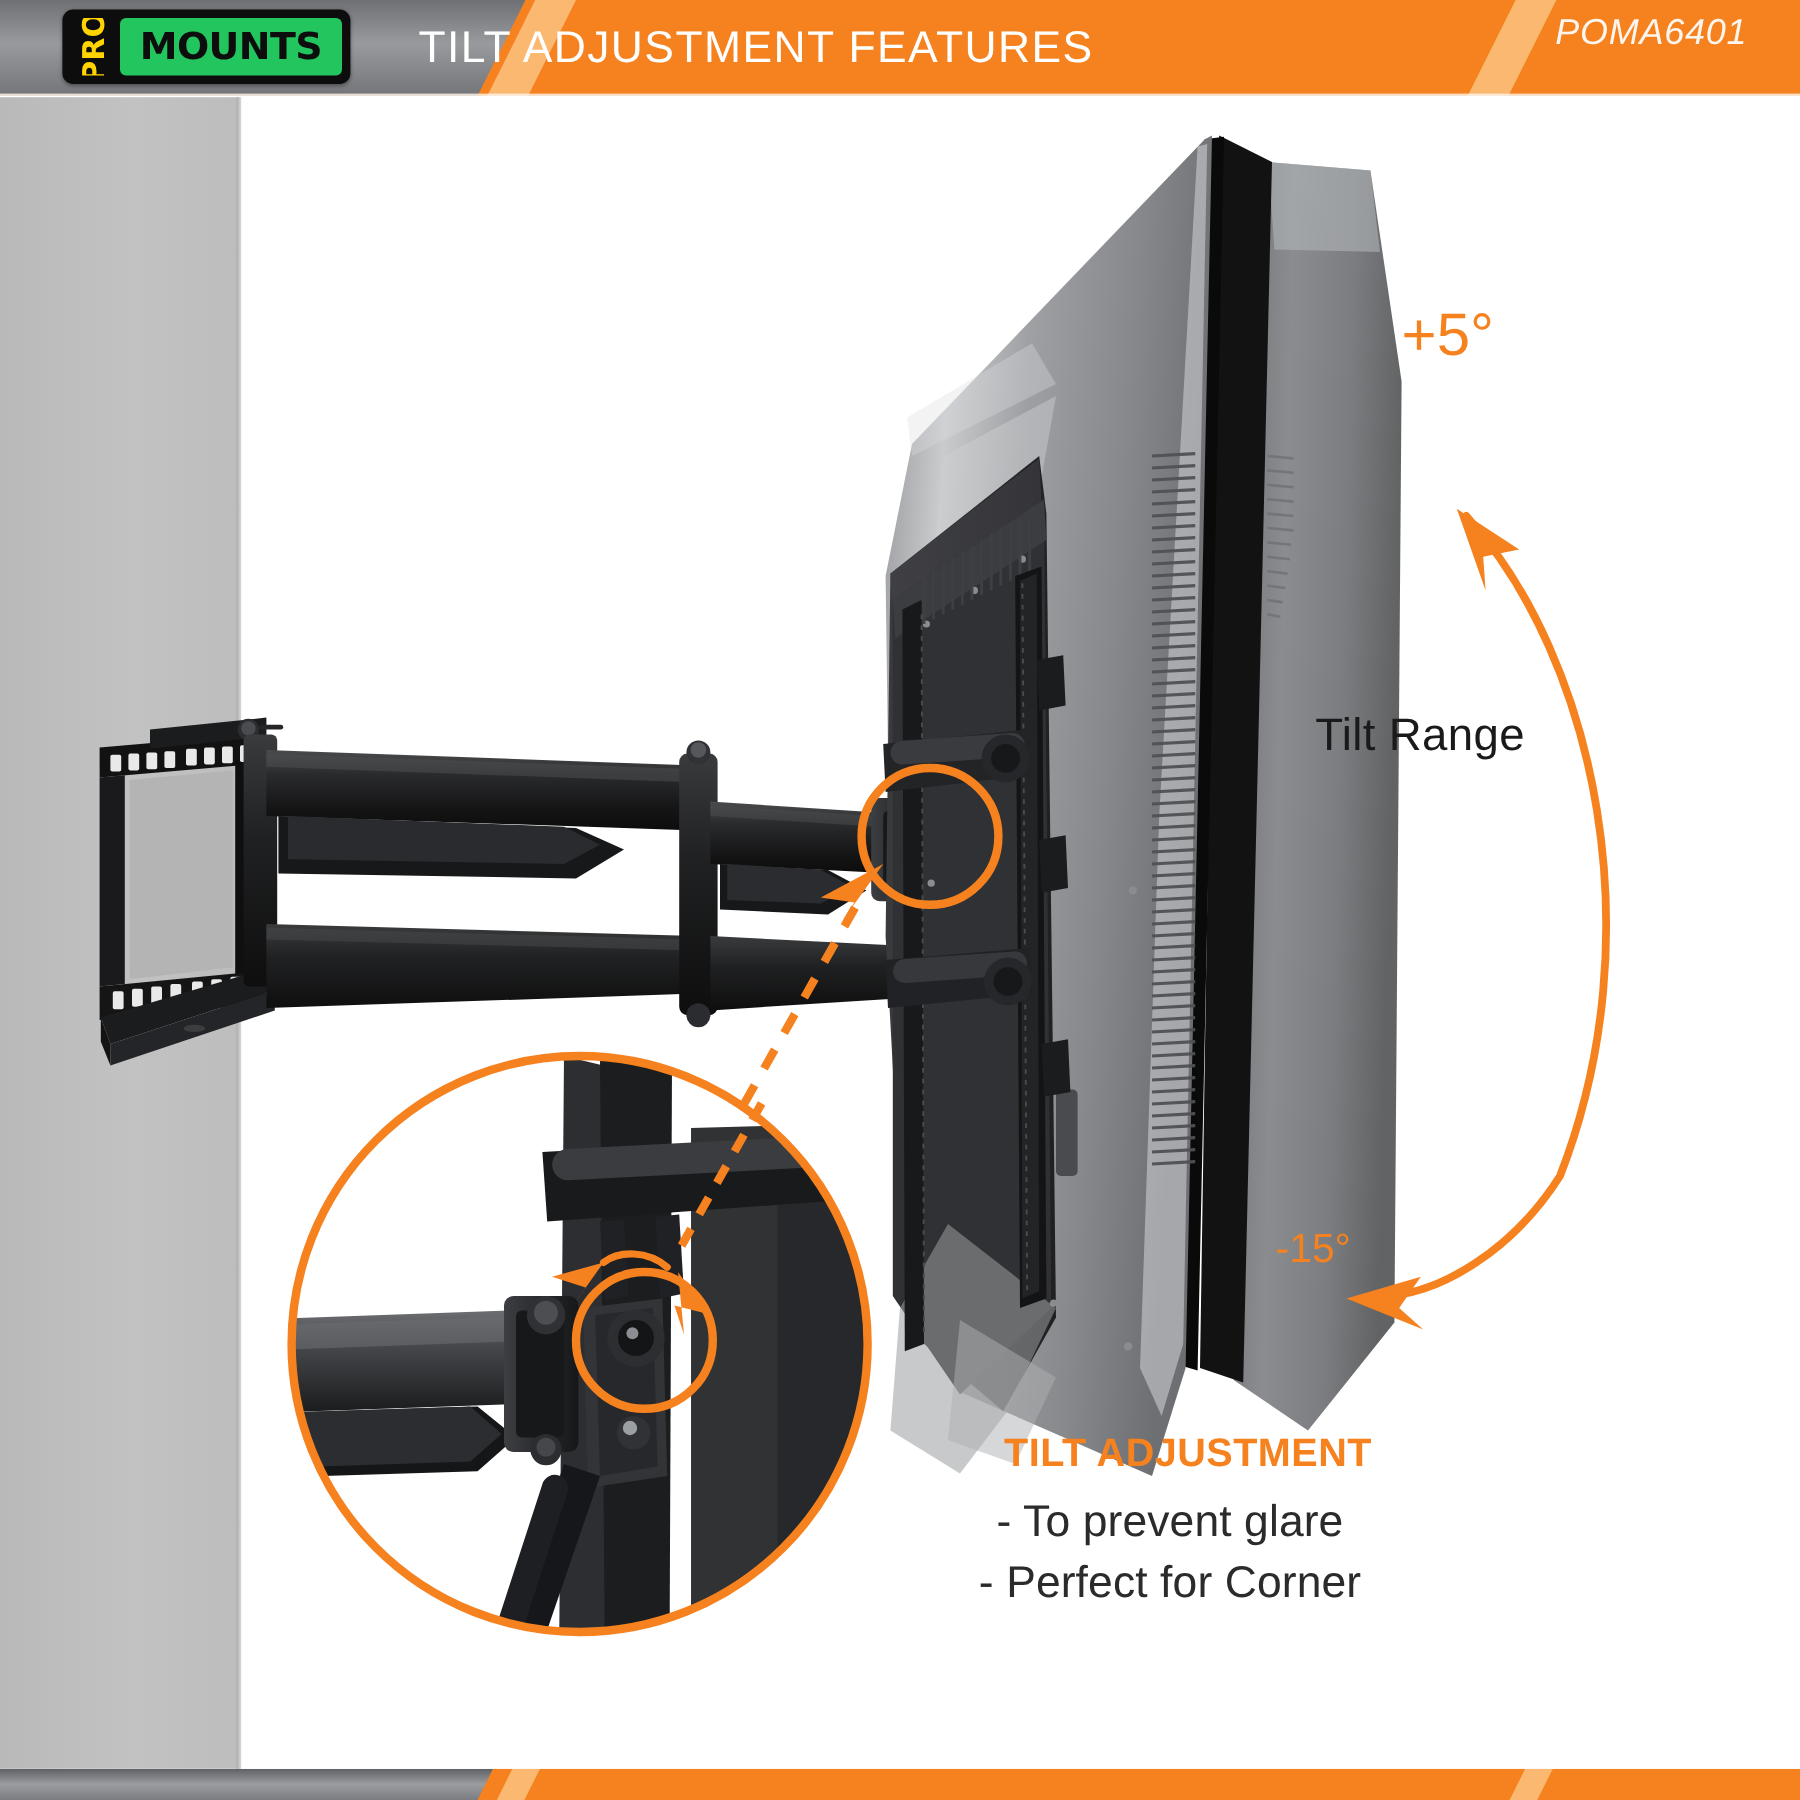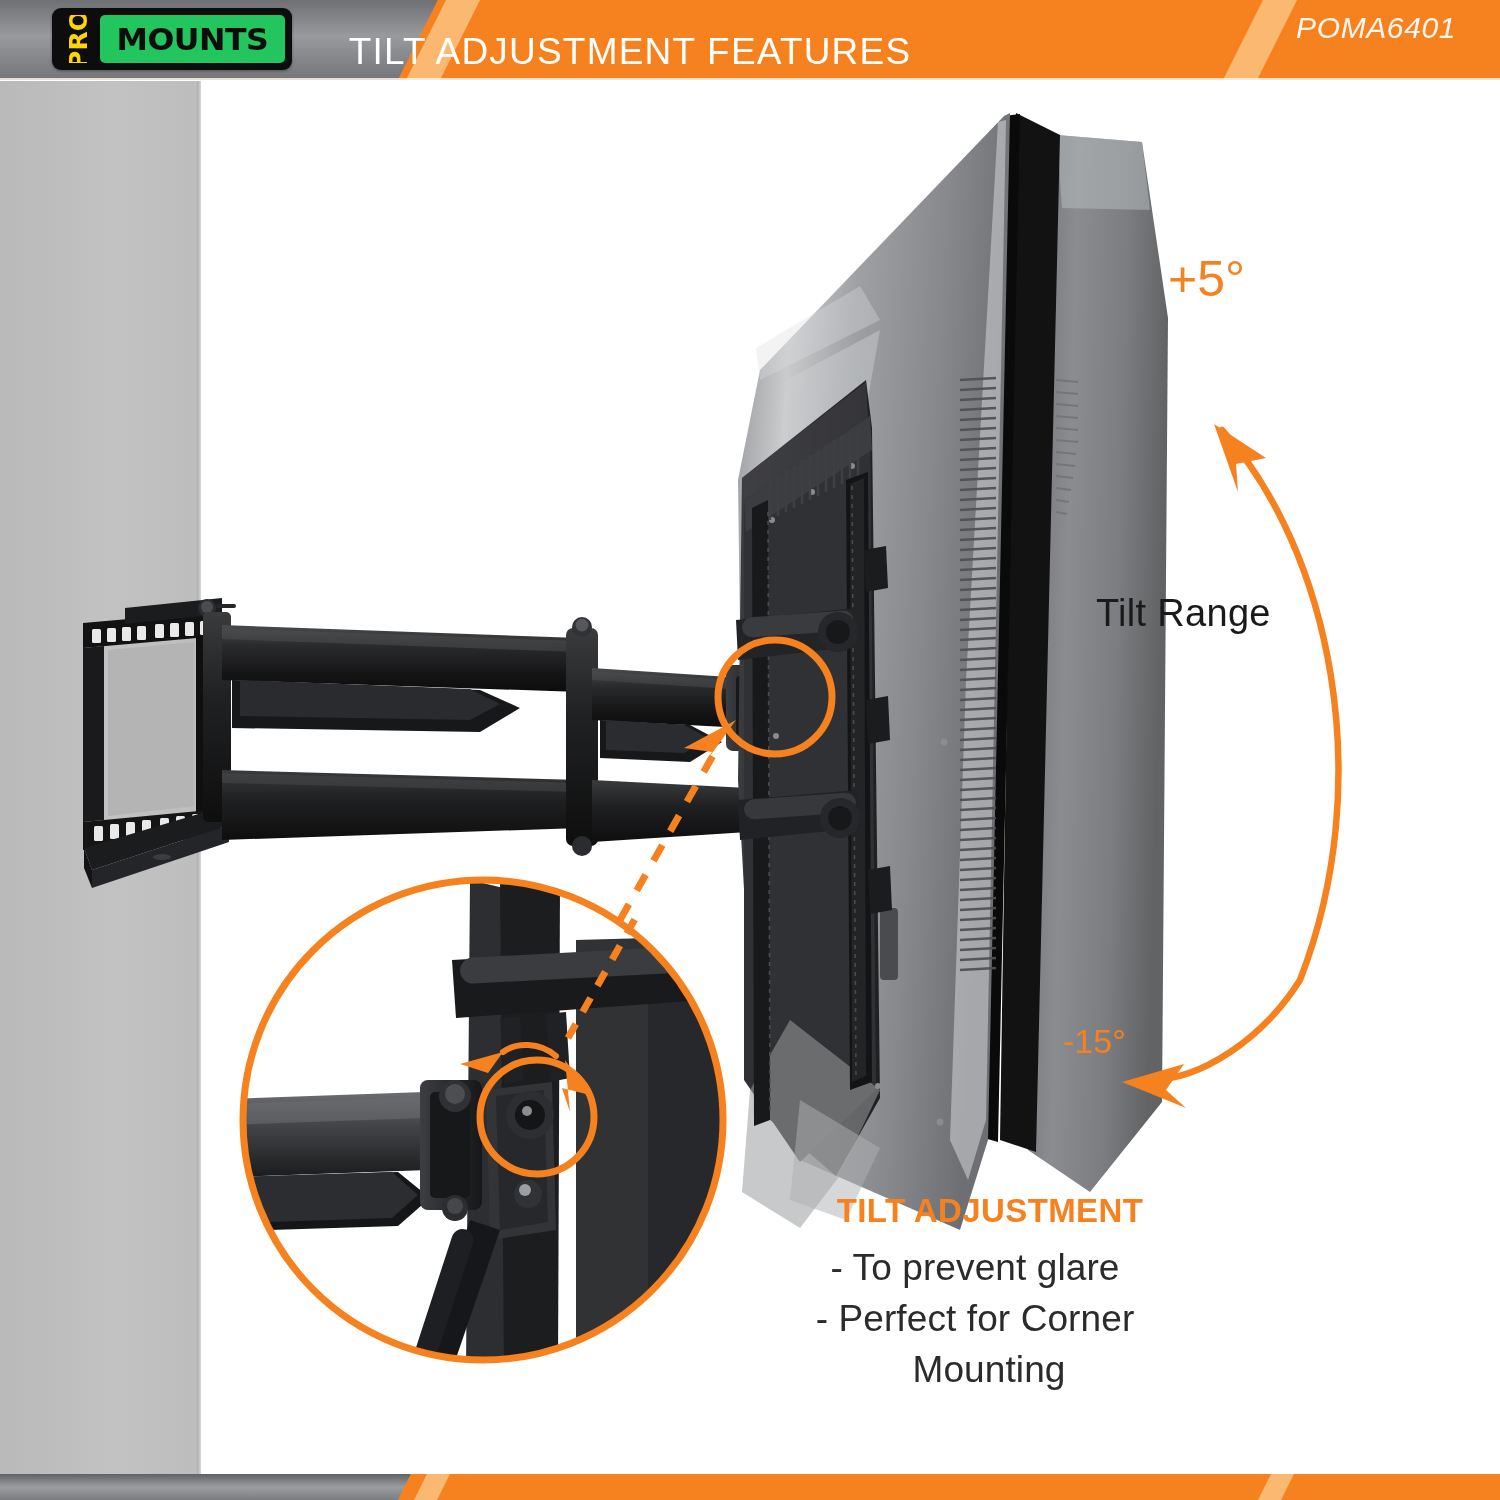--- a/index.html
+++ b/index.html
@@ -39,21 +39,20 @@
     color:#0d0d0d;font-weight:bold;font-size:31px;letter-spacing:-0.5px;
     font-family:"DejaVu Sans", sans-serif;line-height:1;
     transform:scaleX(1.02);
   }
   .hdr-title{
     position:absolute;left:0;top:0;width:1260px;height:80px;
     display:flex;align-items:center;justify-content:center;
     color:#ffffff;font-size:37px;letter-spacing:1.2px;font-weight:400;
     font-family:"Liberation Sans", sans-serif;
     pointer-events:none;
-    margin-top:12px;
   }
   .hdr-model{
     position:absolute;right:44px;top:0;height:56px;
     display:flex;align-items:center;
     color:#fdf6ef;font-size:30px;letter-spacing:0.6px;font-weight:400;font-style:italic;
   }
 
   
   .footer{position:absolute;left:0;top:1474px;width:1500px;height:26px;overflow:hidden;}
 
@@ -503,21 +502,20 @@
 
   <div class="ang-plus">+5°</div>
   <div class="ang-minus">-15°</div>
   <div class="tilt-range">Tilt Range</div>
 
   <div class="callout">
     <h3>TILT ADJUSTMENT</h3>
     <ul>
       <li>- To prevent glare</li>
       <li>- Perfect for Corner</li>
-      <li style="margin-left:28px;">Mounting</li>
     </ul>
   </div>
 
   <div class="footer">
     <svg width="1500" height="26" viewBox="0 0 1500 26">
       <defs>
         <linearGradient id="gFtL" x1="0" y1="0" x2="0" y2="1">
           <stop offset="0" stop-color="#606164"></stop>
           <stop offset="0.5" stop-color="#9b9da0"></stop>
           <stop offset="1" stop-color="#7a7c7f"></stop>

